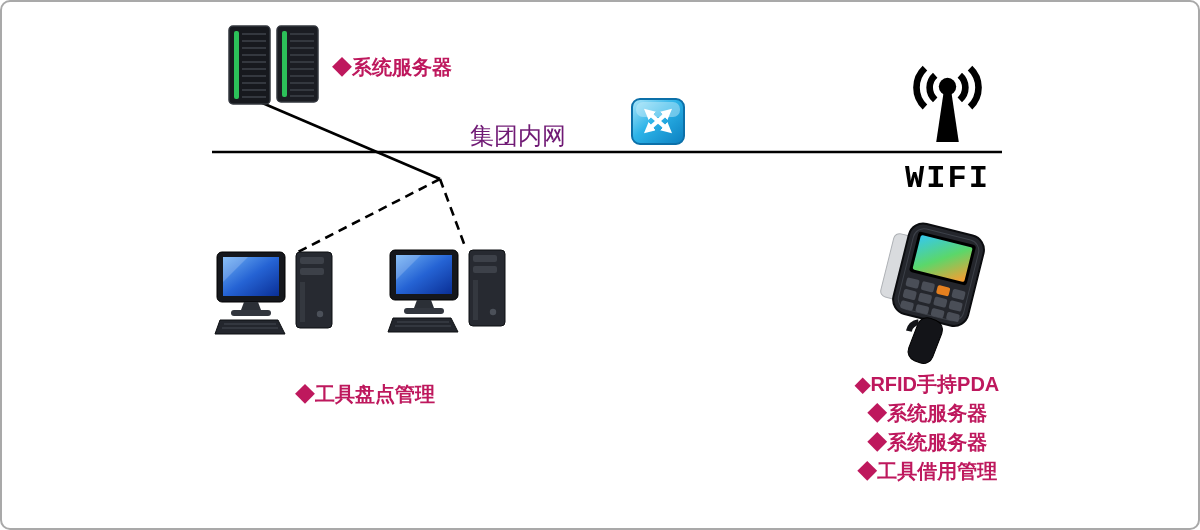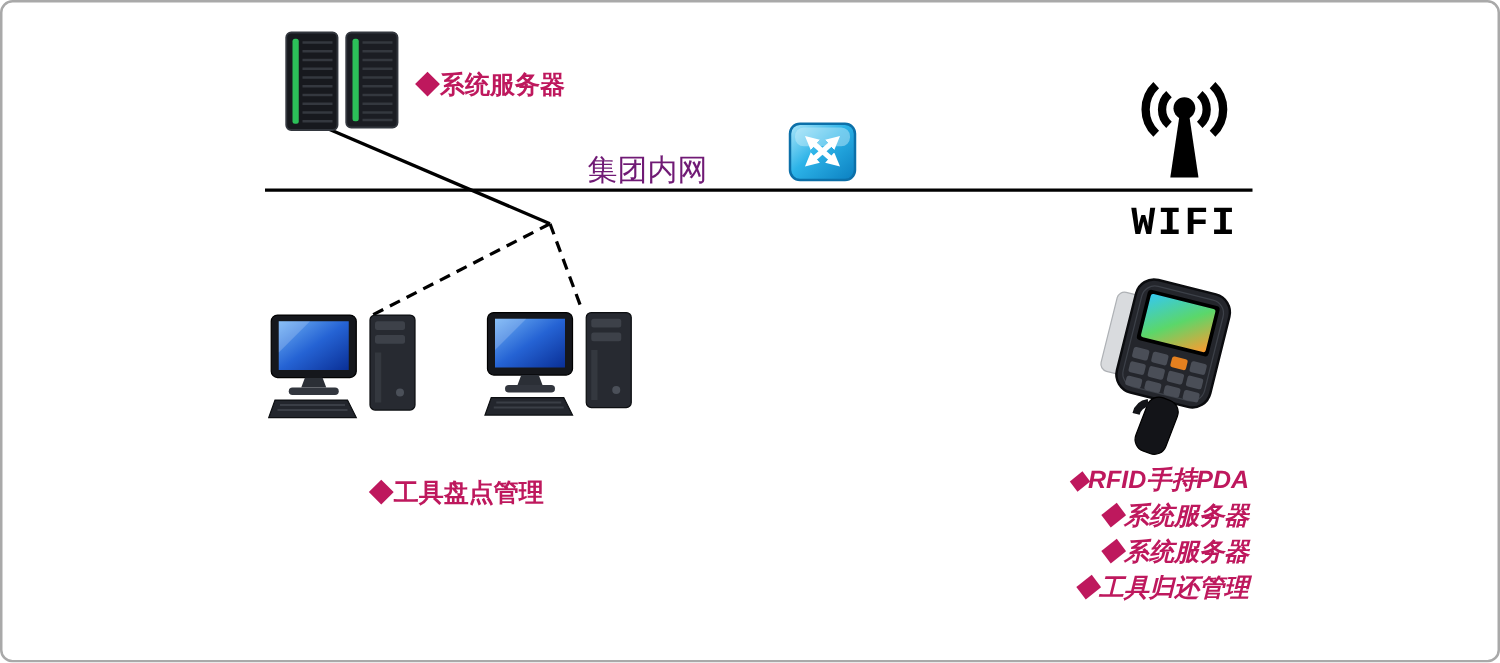--- a/index.html
+++ b/index.html
@@ -41,21 +41,21 @@
   }
   .lbl-wifi {
     font-family: "Liberation Mono", monospace;
     font-size: 32px;
     color: #000;
     text-align: center;
     letter-spacing: 2px;
     width: 95px;
     font-weight: bold;
   }
-  .pda-list { text-align: right; font-style: italic; }
+  .pda-list { text-align: center; }
   .pda-list div { line-height: 29px; }
 
   .pda-wrap svg { transform: rotate(14deg); }
 </style>
 </head>
 <body>
 
 <div class="canvas">
 
   <svg class="lines" width="1200" height="530" viewBox="0 0 1200 530">
@@ -199,16 +199,16 @@
         <rect x="49" y="96" width="26" height="46" rx="10" fill="#131418" stroke="#000"></rect>
         <path d="M49 104 q-7 4 -6 12" stroke="#131418" stroke-width="6" fill="none"></path>
       </g>
     </svg>
   </div>
 
   <div class="abs lbl-blue pda-list" style="left:853px; top:368px;">
     <div>◆RFID手持PDA</div>
     <div>◆系统服务器</div>
     <div>◆系统服务器</div>
-    <div>◆工具归还管理</div>
+    <div>◆工具借用管理</div>
   </div>
 
 </div>
 
 </body></html>

